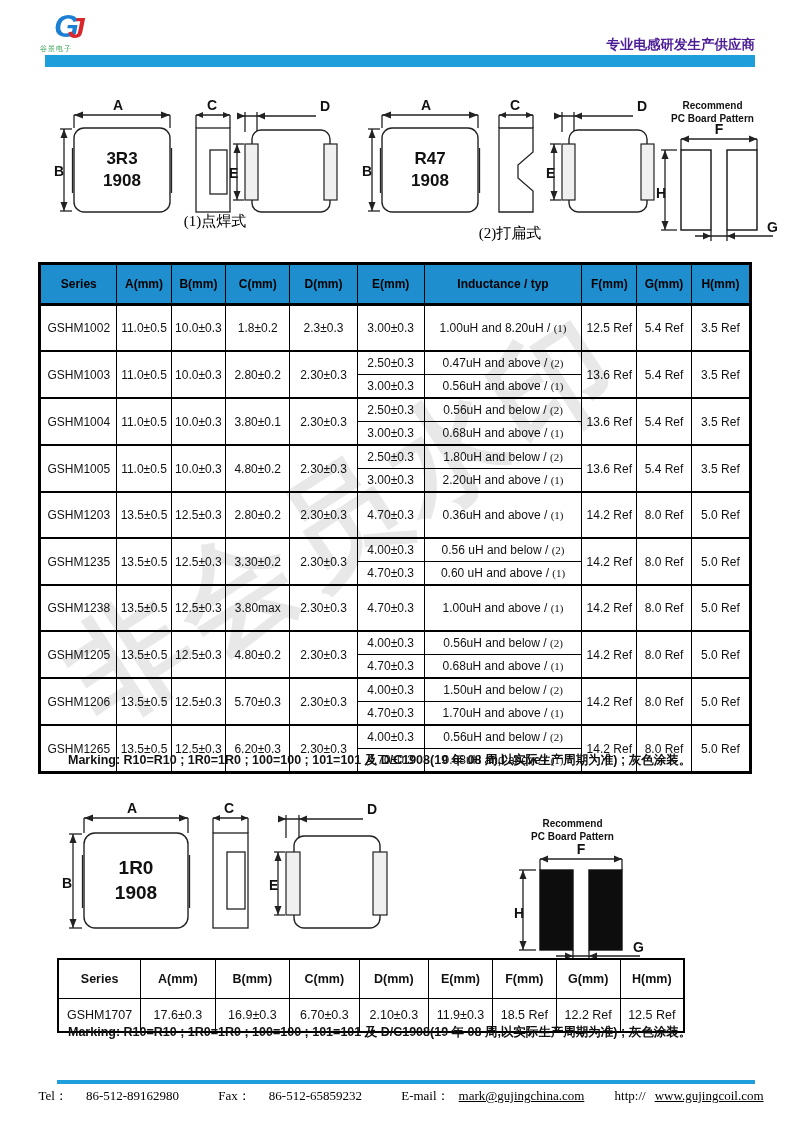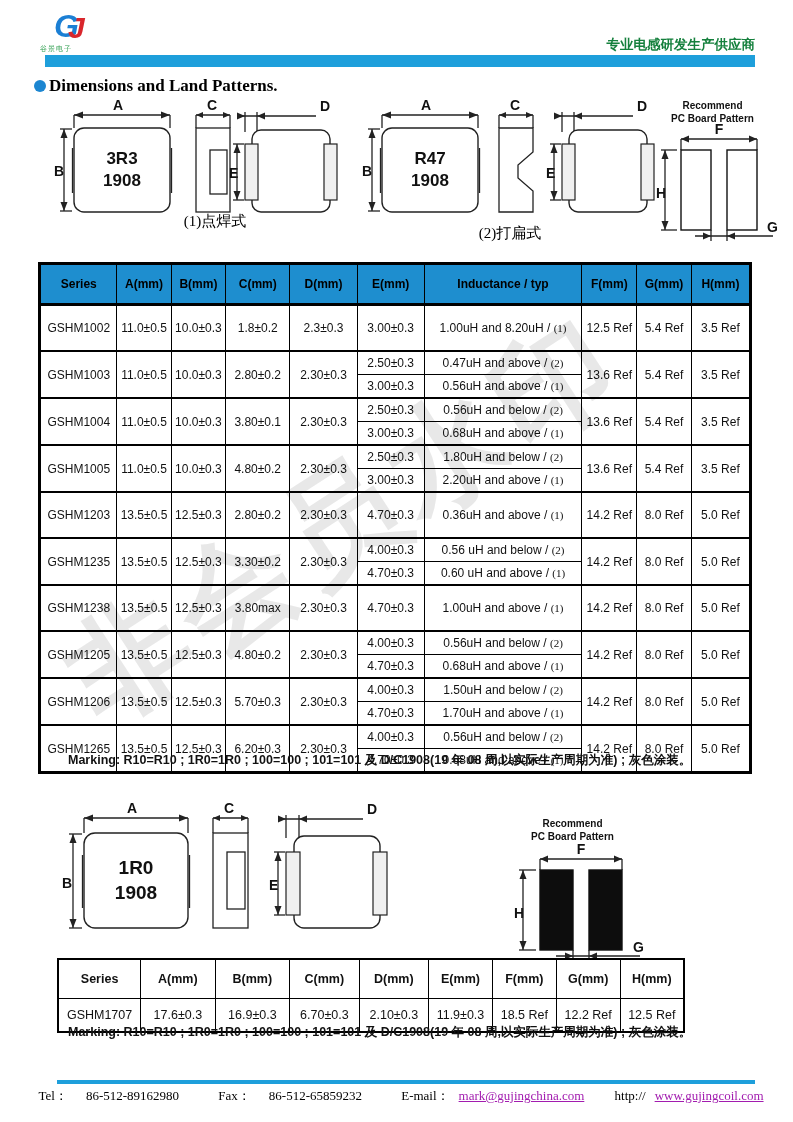--- a/index.html
+++ b/index.html
@@ -6,21 +6,21 @@
   .page{
     position:relative;width:793px;height:1122px;background:#fff;margin:0 auto;
     font-family:"Liberation Sans",sans-serif;color:#111;overflow:hidden;
   }
   
   .logo{position:absolute;left:40px;top:8px;width:90px;height:52px;}
   .logo .mark{position:relative;width:40px;height:34px;margin-left:14px;}
   .logo .g{position:absolute;left:0;top:0;font:bold italic 32px "Liberation Sans",sans-serif;color:#1b7fd4;}
   .logo .j{position:absolute;left:14px;top:3px;font:bold italic 30px "Liberation Sans",sans-serif;color:#d9262c;}
   .logo .cap{margin-top:2px;font-size:7px;color:#2e9e4f;letter-spacing:1px;white-space:nowrap;}
-  .slogan{position:absolute;right:38px;top:36px;font-size:13.5px;font-weight:bold;color:#15803d;}
+  .slogan{position:absolute;right:38px;top:36px;font-size:13.5px;font-weight:bold;color:#4c1d95;}
   .topbar{position:absolute;left:45px;right:38px;top:55px;height:12px;background:#1e9fdb;}
   
   .sec-title{position:absolute;left:34px;top:76px;font-family:"Liberation Serif",serif;
     font-weight:bold;font-size:17px;color:#000;display:flex;align-items:center;}
   .sec-title .dot{width:12px;height:12px;border-radius:50%;background:#1c86d1;margin-right:3px;flex:none;}
   
   .fig{position:absolute;}
   .fig line,.fig path.part,.fig rect.part{stroke:#222;stroke-width:1.3;fill:none;}
   .fig rect.body{stroke:#222;stroke-width:1.4;fill:#fff;}
   .fig rect.pad{stroke:#222;stroke-width:1.2;fill:#f0f0f0;}
@@ -51,41 +51,37 @@
   .t2{left:57px;top:958px;width:628px;border:2.6px solid #000;}
   .t2 th,.t2 td{border:1.5px solid #000;text-align:center;font-size:12.5px;}
   .t2 th{font-weight:bold;height:36px;background:#fff;}
   .t2 td{height:30px;}
   
   .marking-line{position:absolute;left:68px;font-size:12.5px;font-weight:bold;white-space:nowrap;z-index:3;}
   .footer-bar{position:absolute;left:57px;right:38px;top:1080px;height:3.5px;background:#1e9fdb;}
   .footer-text{position:absolute;left:0;right:0;top:1087px;text-align:center;
     font-family:"Liberation Serif",serif;font-size:13px;color:#000;}
   .footer-text span{margin:0 9px;}
-  .footer-text a{color:#a21caf;text-decoration:underline;margin-top:24px;}
+  .footer-text a{color:#000000;text-decoration:underline;margin-top:24px;}
 </style>
 </head>
 <body>
 
 <div class="page">
 
   <div class="logo">
     <div class="mark">
       <span class="g">G</span>
       <span class="j">J</span>
     </div>
     <div class="cap">谷景电子</div>
   </div>
   <div class="slogan">专业电感研发生产供应商</div>
   <div class="topbar"></div>
 
-  <div class="sec-title">
-    <span class="dot"></span>
-    <span>Dimensions and Land Patterns.</span>
-  </div>
 
   <div class="watermark">非会员水印</div>
 
   <svg class="fig" style="left:52px;top:98px" width="125" height="120" viewBox="0 0 125 120">
     <text class="dimlbl" x="66" y="12" text-anchor="middle">A</text>
     <line x1="22" y1="17" x2="118" y2="17"></line>
     <polygon points="22,17 31,13.5 31,20.5"></polygon>
       <polygon points="118,17 109,13.5 109,20.5"></polygon>
     <line x1="22" y1="17" x2="22" y2="30"></line>
       <line x1="118" y1="17" x2="118" y2="30"></line>

